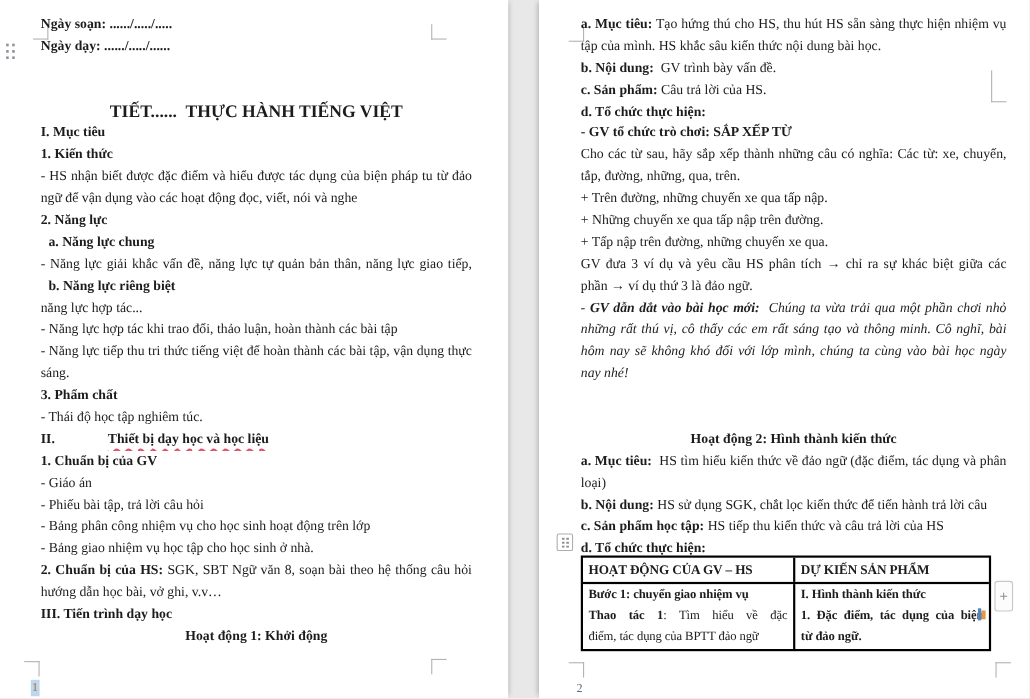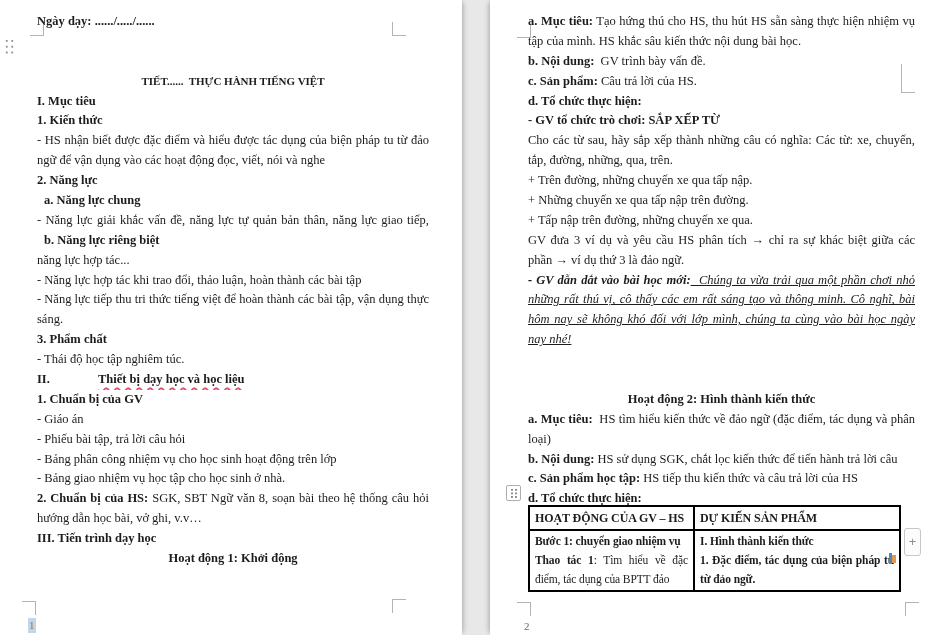--- a/index.html
+++ b/index.html
@@ -8,23 +8,23 @@
   .page{position:absolute;top:0;height:635px;background:#ffffff;}
   .p1{left:0;width:462px;box-shadow:3px 0 5px -2px rgba(0,0,0,.28);}
   .p2{left:490px;width:446px;box-shadow:-3px 0 5px -2px rgba(0,0,0,.28);}
   .txt{position:absolute;}
   .txt1{left:37px;top:12px;width:392px;}
   .txt2{left:38px;top:12px;width:387px;}
   .ln{height:19.9px;line-height:19.9px;font-size:12.5px;white-space:pre-wrap;overflow:hidden;}
   .ln.al-j{text-align:justify;text-align-last:justify;}
   .ln.al-c{text-align:center;}
   .ln.ind{padding-left:7px;}
-  .ln.title{font-size:11px;}
+  .ln.title{font-size:16px;}
   .ln span.b{font-weight:bold;}
-  .ln span.i{font-style:italic;text-decoration:underline;}
+  .ln span.i{font-style:italic;}
   .ln span.bi{font-weight:bold;font-style:italic;}
   .ln span.bu{font-weight:bold;text-decoration:underline wavy #e0506a 2px;text-underline-offset:4px;margin-left:45px;}
   
   .mark{position:absolute;width:13px;height:13px;pointer-events:none;}
   .mk-rb{border-right:1px solid #b3b3b3;border-bottom:1px solid #b3b3b3;}
   .mk-lb{border-left:1px solid #b3b3b3;border-bottom:1px solid #b3b3b3;}
   .mk-rt{border-right:1px solid #b3b3b3;border-top:1px solid #b3b3b3;}
   .mk-lt{border-left:1px solid #b3b3b3;border-top:1px solid #b3b3b3;}
   .p1 .m-tl{left:30px;top:22px;}  .p1 .m-tr{left:392px;top:22px;}
   .p1 .m-bl{left:22px;top:601px;} .p1 .m-br{left:392px;top:599px;}
@@ -47,41 +47,42 @@
   
   .collab{position:absolute;left:399px;top:553px;width:9px;height:11px;}
   .collab .cb{position:absolute;left:0;top:0;width:3px;height:11px;background:#4f86c6;}
   .collab .co{position:absolute;left:3px;top:2px;width:4px;height:8px;background:#e09a4a;}
   
   .tbl{position:absolute;left:38px;top:505px;width:373px;border:2px solid #000;background:#fff;
        font-size:11.5px;letter-spacing:-0.1px;box-sizing:border-box;}
   .trow{display:flex;}
   .trow.th{border-bottom:2px solid #000;}
   .tc{box-sizing:border-box;padding:1px 5px;overflow:hidden;}
-  .tc.c1{width:165px;border-right:2px solid #000;}
+  .tc.c1{width:193px;border-right:2px solid #000;}
   .tc.c2{flex:1;}
   .trow.th .tc{height:22px;line-height:20px;font-weight:bold;font-size:12px;white-space:nowrap;}
   .tbl .ln{height:19px;line-height:19px;font-size:11.5px;}
   
   .pgnum{position:absolute;font-size:11px;line-height:15px;}
   .n1{left:28px;top:618px;background:#bdd7ee;color:#b06f3a;padding:0 1px;}
   .n2{left:34px;top:619px;color:#5b6b80;}
 </style>
 </head>
 <body>
 
 <div class="canvas">
 
   <div class="page p1">
     <div class="mark mk-rb m-tl"></div>
     <div class="mark mk-lb m-tr"></div>
     <div class="mark mk-rt m-bl"></div>
     <div class="mark mk-lt m-br"></div>
     <div class="grip"></div>
     <div class="txt txt1">
+        <div class="ln"><span class="b">Ngày soạn: ....../...../.....</span></div>
         <div class="ln"><span class="b">Ngày dạy: ....../...../......</span></div>
         <div class="ln"></div>
         <div class="ln"></div>
         <div class="ln al-c title"><span class="b">TIẾT......  THỰC HÀNH TIẾNG VIỆT</span></div>
         <div class="ln"><span class="b">I. Mục tiêu</span></div>
         <div class="ln"><span class="b">1. Kiến thức</span></div>
         <div class="ln al-j"><span class="r">- HS nhận biết được đặc điểm và hiểu được tác dụng của biện pháp tu từ đảo</span></div>
         <div class="ln"><span class="r">ngữ để vận dụng vào các hoạt động đọc, viết, nói và nghe</span></div>
         <div class="ln"><span class="b">2. Năng lực</span></div>
         <div class="ln ind"><span class="b">a. Năng lực chung</span></div>

